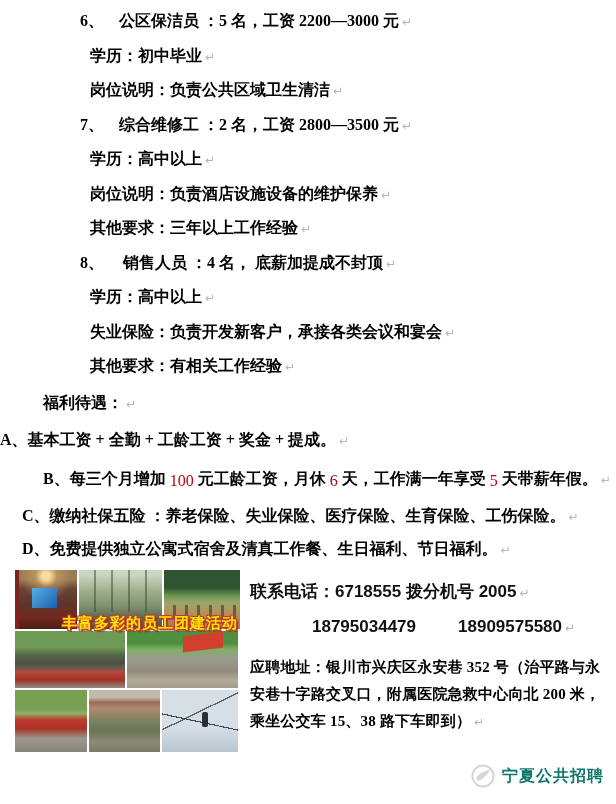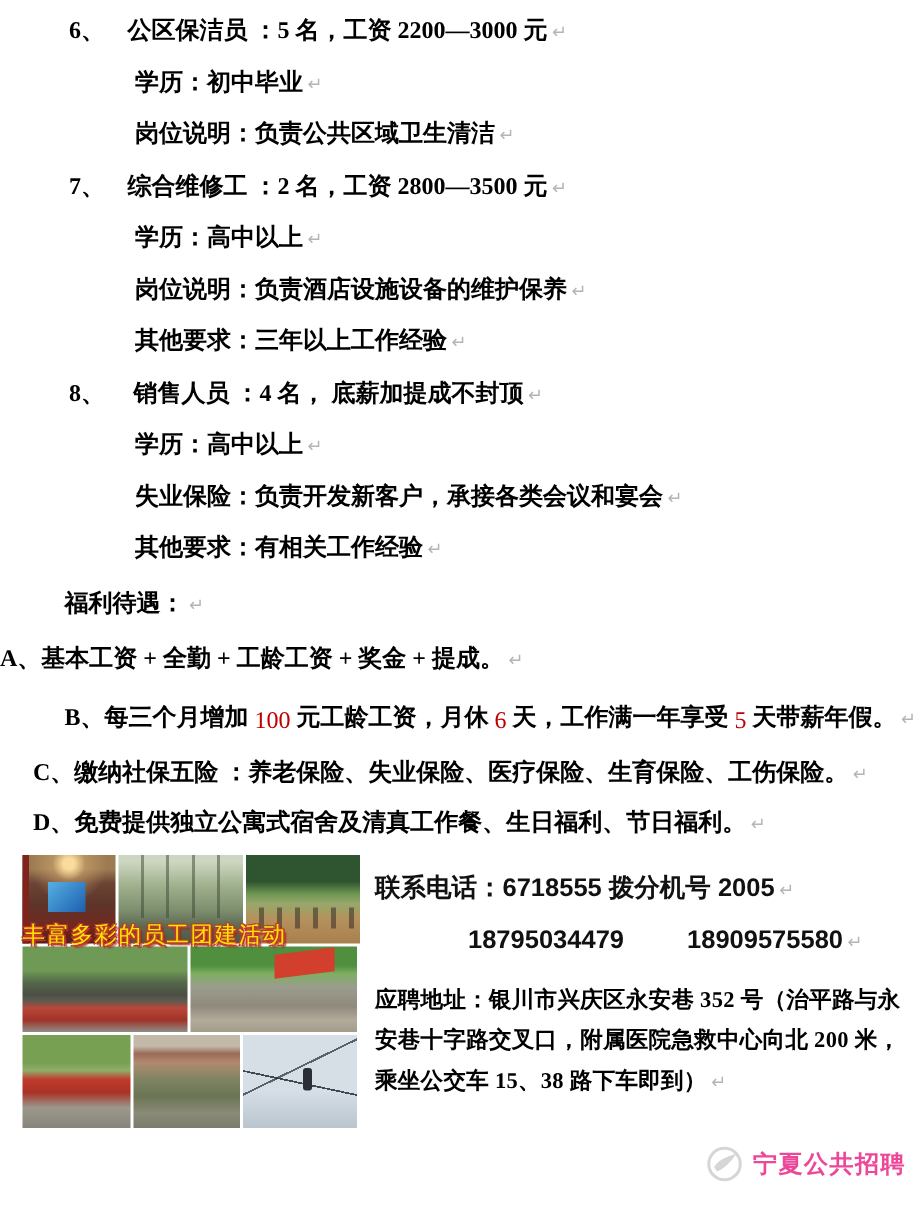--- a/index.html
+++ b/index.html
@@ -10,21 +10,21 @@
     overflow:hidden;
     font-family:"Liberation Serif","DejaVu Serif",serif;
     color:#000;
   }
   .content{padding-top:4px;}
   .l{
     height:34.5px;line-height:34.5px;
     font-size:16px;font-weight:700;
     white-space:nowrap;
   }
-  .l.title{padding-left:46px;}
+  .l.title{padding-left:80px;}
   .l.title .num{display:inline-block;width:39px;}
   .l.detail{padding-left:90px;}
   .benefit-head{height:37px;line-height:37px;padding-left:43px;font-size:16px;font-weight:700;}
   .bA{height:38px;line-height:38px;font-size:16px;font-weight:700;white-space:nowrap;}
   .bB{height:40px;line-height:40px;padding-left:43px;font-size:16px;font-weight:700;white-space:nowrap;}
   .bC,.bD{height:33px;line-height:33px;padding-left:22px;font-size:16px;font-weight:700;white-space:nowrap;}
   .red{
     color:#c00000;font-size:16px;font-weight:400;
     font-family:"Liberation Serif",serif;
     vertical-align:-2px;letter-spacing:0;
@@ -69,21 +69,21 @@
   .p7{width:71px;background:
       linear-gradient(180deg,#c2b9a8 0 12%,#9c6b5a 20%,#b08a6f 30%,#7d8463 48%,#6b7553 66%,#8a8a78 84%,#7b7b6b 100%);}
   .p8{width:76px;background:
       linear-gradient(12deg,transparent 0 48%,rgba(40,45,55,.85) 48% 49.5%,transparent 49.5%),
       linear-gradient(-26deg,transparent 0 59%,rgba(40,45,55,.7) 59% 60.5%,transparent 60.5%),
       linear-gradient(180deg,#d6dee6 0 60%,#b9c5ce 100%);}
   .p8 .person{position:absolute;left:52%;top:36%;width:6px;height:15px;
       background:#2a2e36;border-radius:2px;}
   .caption{
     position:absolute;left:0;right:0;top:44px;
-    text-align:left;font-size:15px;font-weight:400;letter-spacing:1px;
+    text-align:right;font-size:15px;font-weight:700;letter-spacing:1px;
     color:#ffe400;white-space:nowrap;
     text-shadow:1px 1px 0 #c0392b,-1px -1px 0 #c0392b,1px -1px 0 #c0392b,-1px 1px 0 #c0392b,2px 2px 1px rgba(160,30,20,.8);
     font-family:"Liberation Sans",sans-serif;
   }
   .contact{margin-left:12px;width:356px;padding-top:10px;}
   .phone-line{
     font-family:"Liberation Sans","DejaVu Sans",sans-serif;
     font-size:17px;font-weight:700;color:#111;white-space:nowrap;
   }
   .mobiles{
@@ -93,21 +93,21 @@
   }
   .mobiles .m2{margin-left:42px;}
   .address{
     margin-top:17px;
     font-size:15px;font-weight:700;line-height:27px;letter-spacing:.2px;
     font-family:"Liberation Serif","DejaVu Serif",serif;
   }
   .watermark{
     position:absolute;left:470px;top:763px;
     display:flex;align-items:center;gap:6px;
-    color:#ec4899;
+    color:#0f766e;
     font-family:"Liberation Sans",sans-serif;
     font-size:16px;font-weight:700;letter-spacing:1px;white-space:nowrap;text-align:center;
   }
 </style>
 </head>
 <body>
 
 <div class="doc">
 
   <div class="content">

